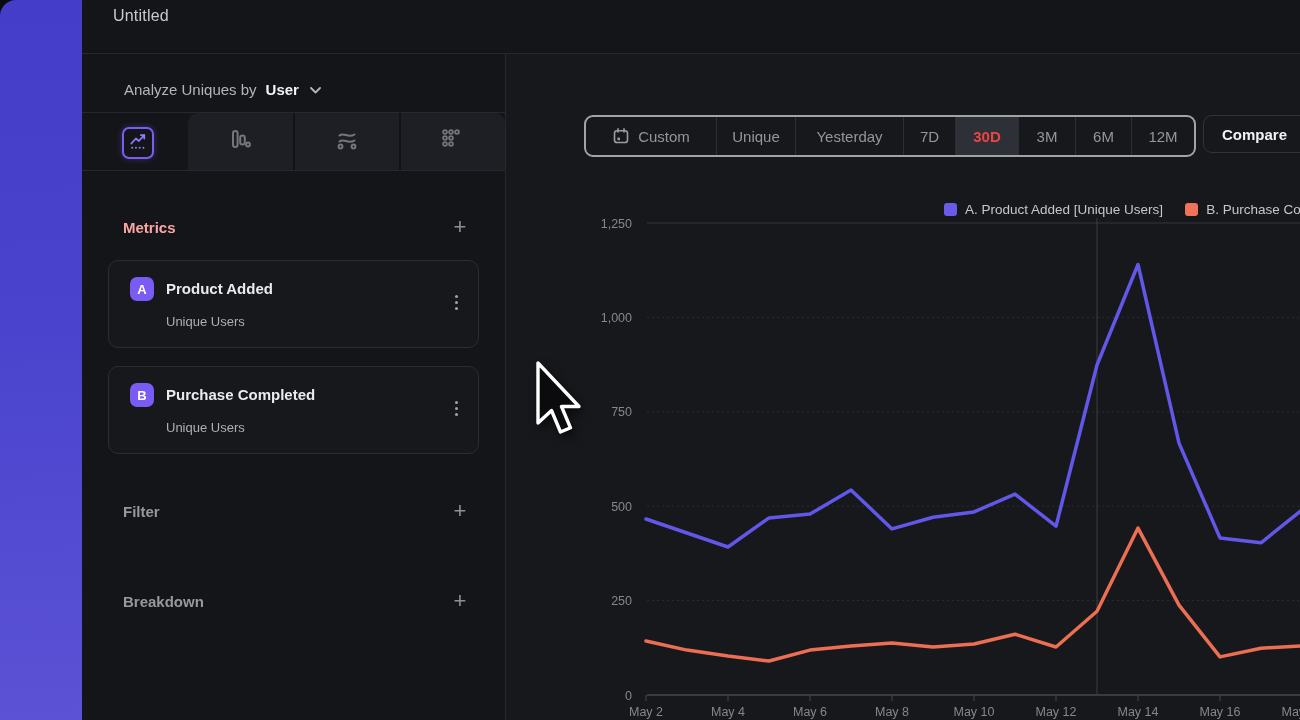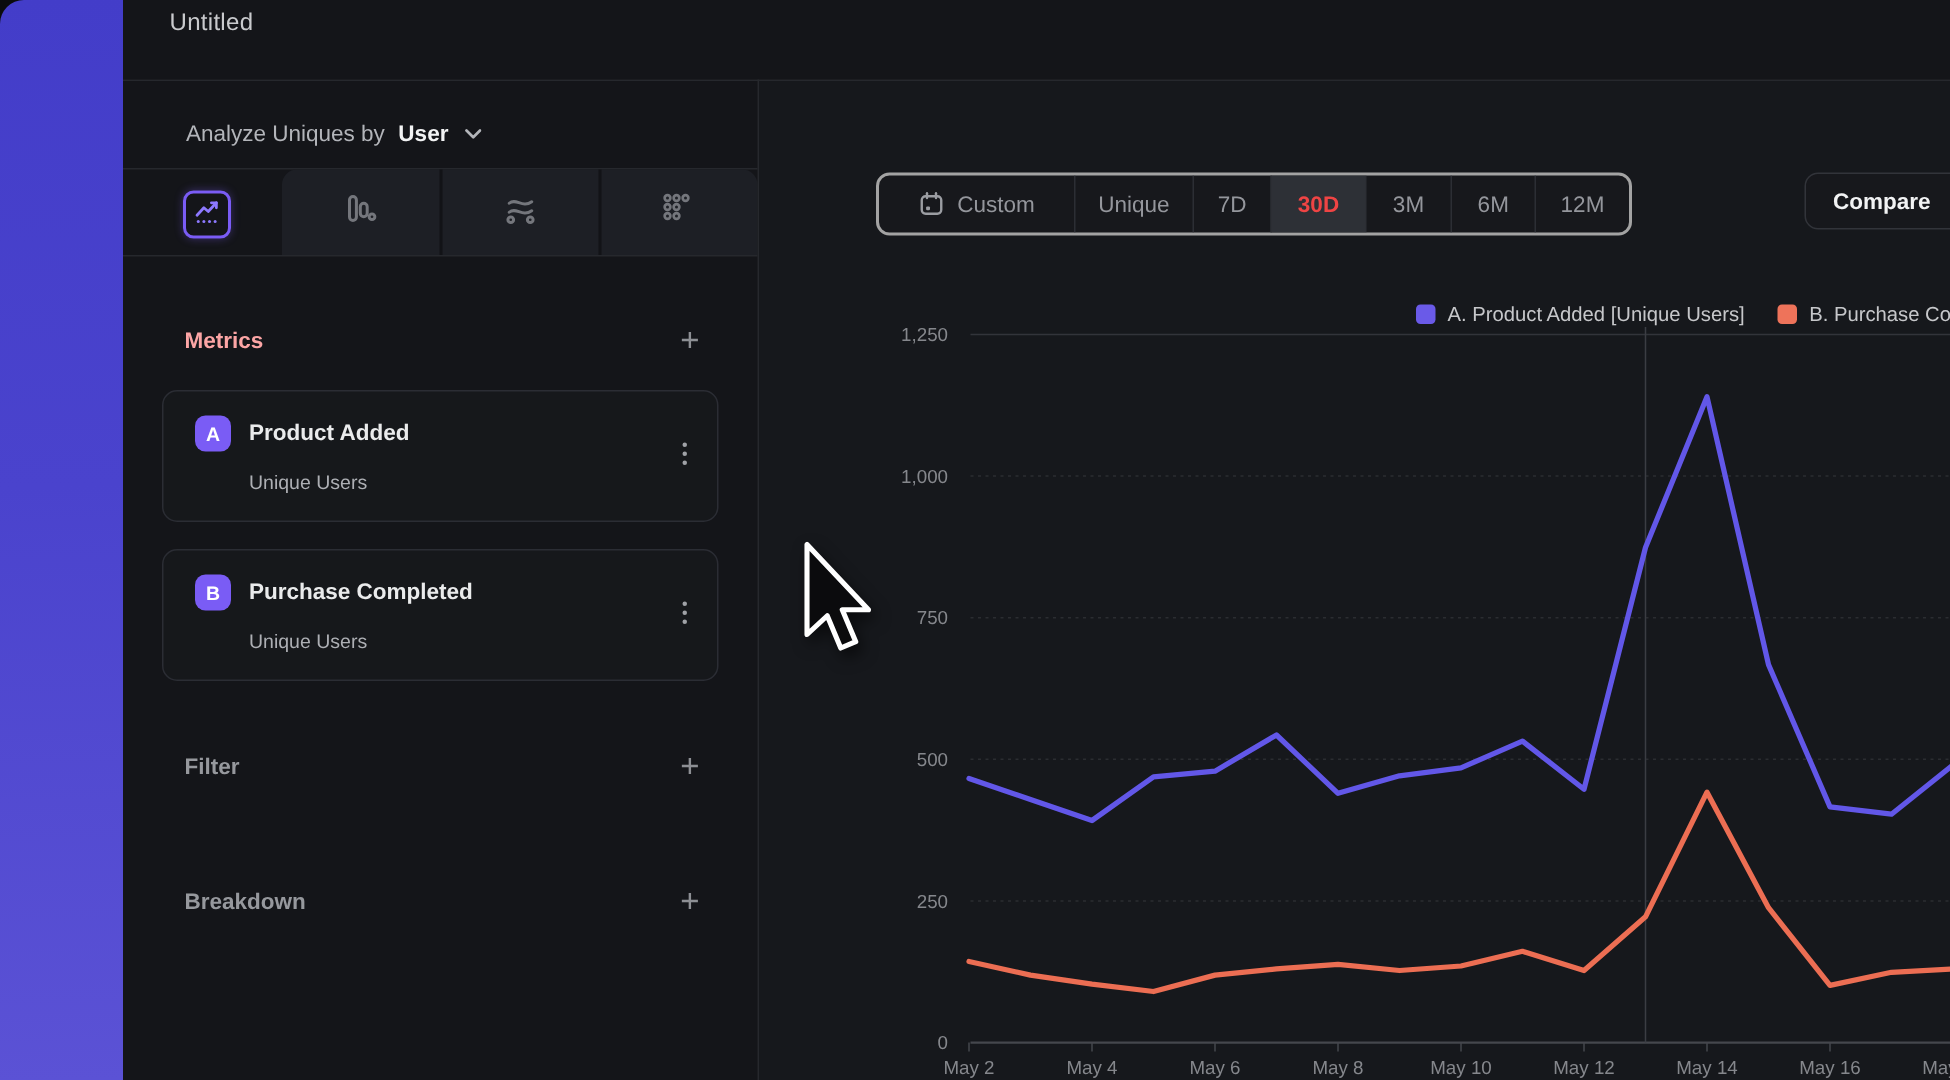--- a/index.html
+++ b/index.html
@@ -179,20 +179,23 @@
         <svg width="18" height="18" viewBox="0 0 18 18" fill="none" stroke="#9b9da2" stroke-width="1.6">
   <rect x="2.5" y="3.8" width="13" height="11.7" rx="2.6"></rect>
   <line x1="6" y1="1.8" x2="6" y2="5" stroke-linecap="round"></line>
   <line x1="12" y1="1.8" x2="12" y2="5" stroke-linecap="round"></line>
   <rect x="5.4" y="10.6" width="2.6" height="2.6" rx="0.8" fill="#9b9da2" stroke="none"></rect>
         </svg>
         <span>Custom</span>
       </div>
       <div class="range-seg" style="width: 79px;">
         <span>Unique</span>
+      </div>
+      <div class="range-seg" style="width: 108px;">
+        <span>Yesterday</span>
       </div>
       <div class="range-seg" style="width: 52px;">
         <span>7D</span>
       </div>
       <div class="range-seg selected" style="width: 63px;">
         <span>30D</span>
       </div>
       <div class="range-seg" style="width: 57px;">
         <span>3M</span>
       </div>

